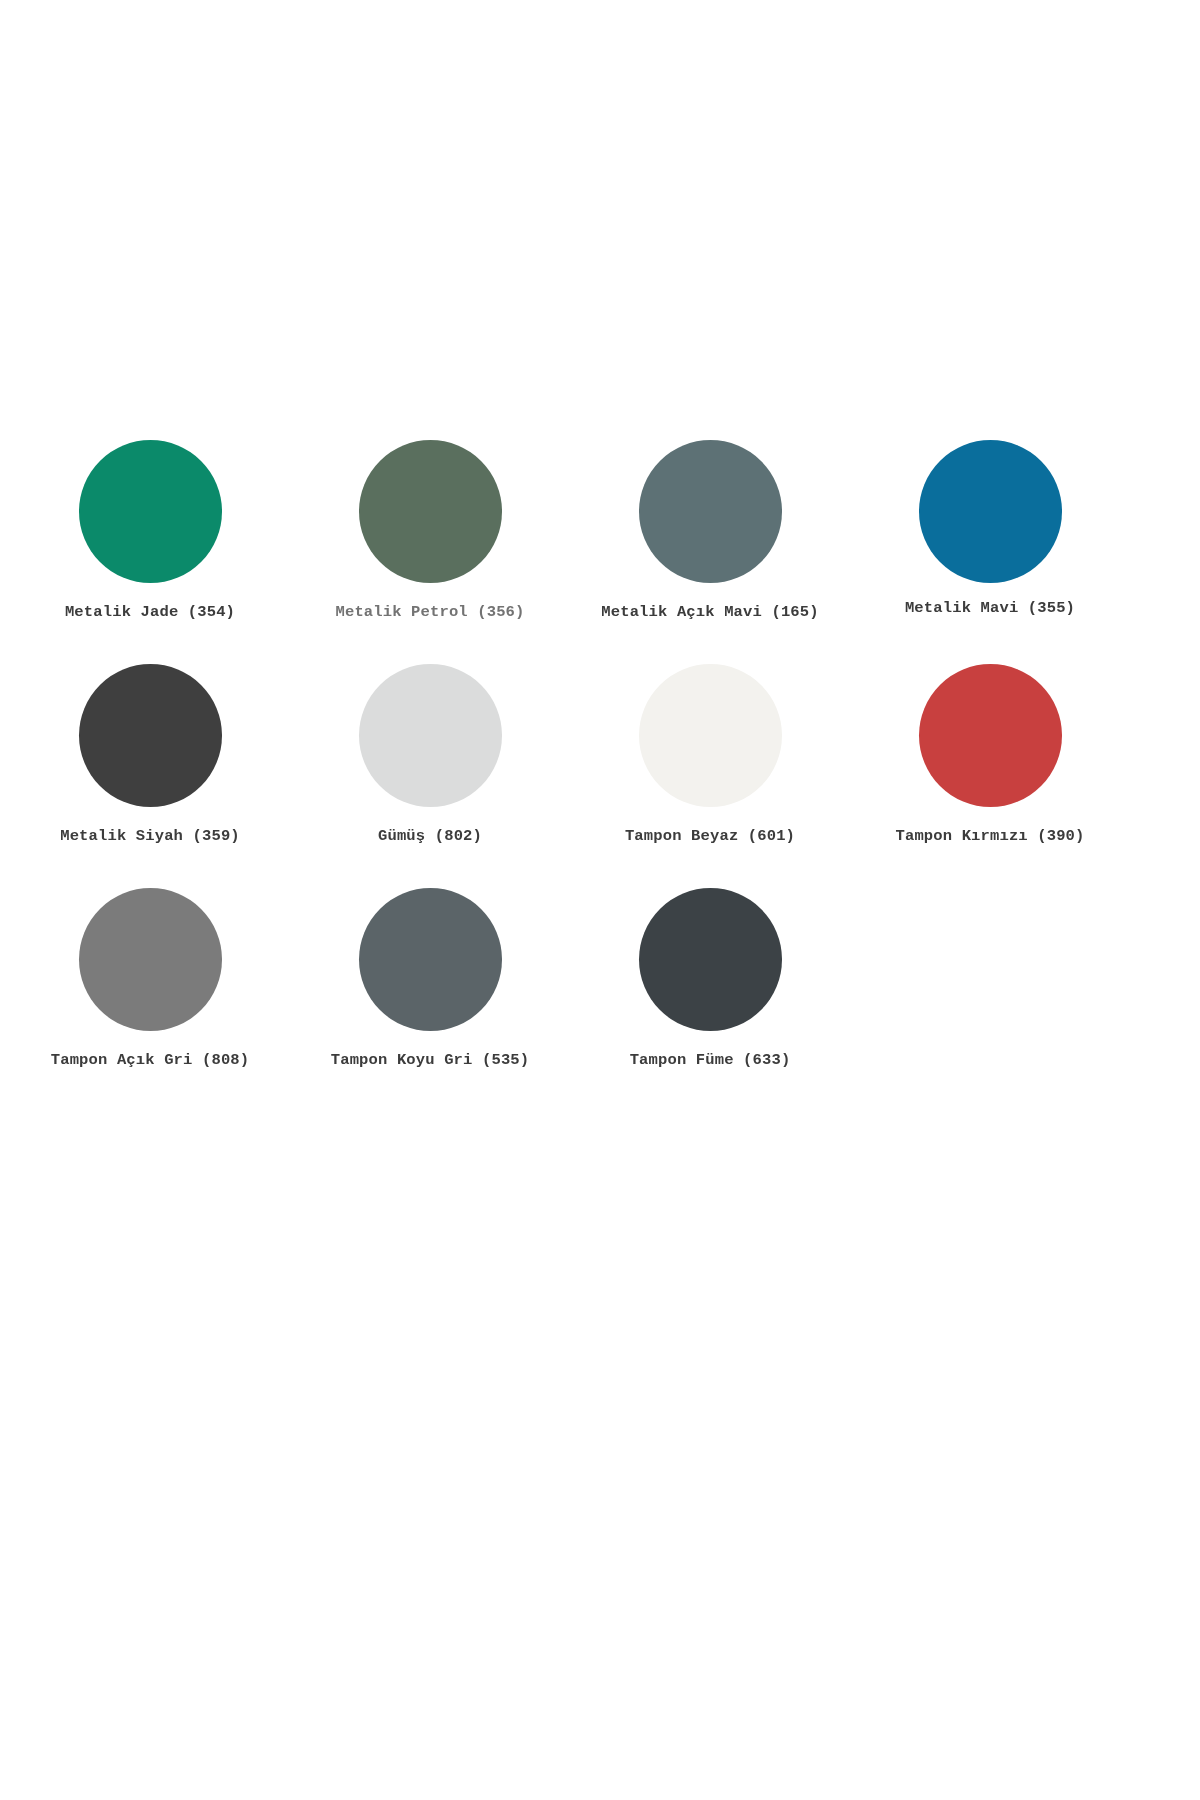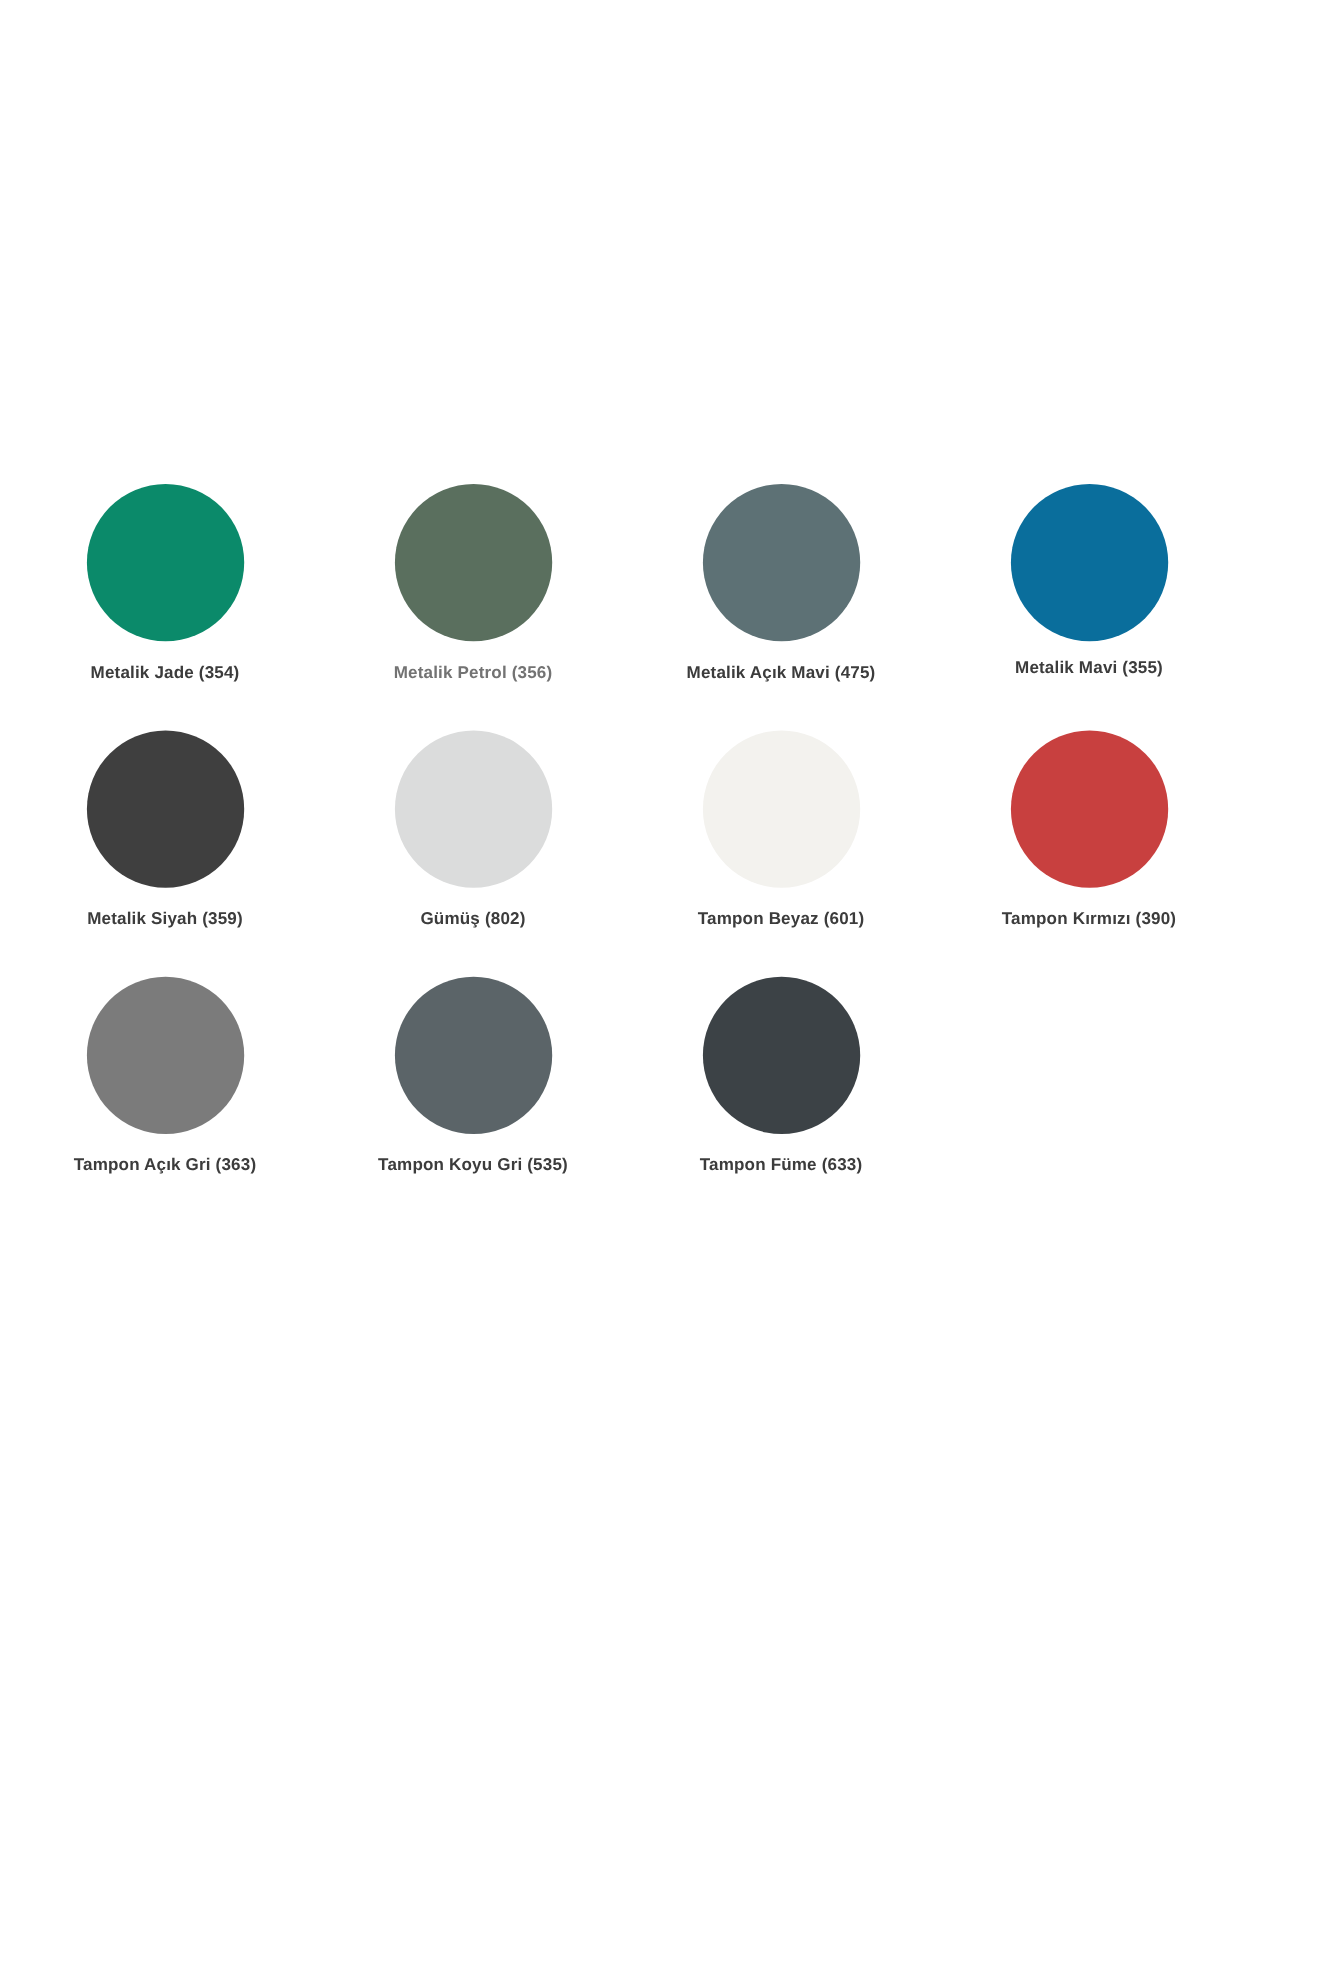--- a/index.html
+++ b/index.html
@@ -52,39 +52,39 @@
   }
 
   .swatch-label {
     margin-top: 20px;
     font-size: 15.5px;
     font-weight: bold;
     color: #3c3c3c;
     letter-spacing: 0.15px;
     white-space: nowrap;
     text-align: center;
-    font-family: Liberation Sans, sans-serif;
+    font-family: Liberation Mono, monospace;
   }
 </style>
 </head>
 <body style="background: rgb(255, 255, 255);">
 
 <div id="swatch-board" style="background: rgb(255, 255, 255);">
   <div id="swatch-grid" style="top:440px;">
       <div class="swatch-cell">
         <span class="swatch-dot" style="background: rgb(11, 138, 106);"></span>
         <div class="swatch-label" style="color: rgb(60, 60, 60);">Metalik Jade (354)</div>
       </div>
       <div class="swatch-cell">
         <span class="swatch-dot" style="background: rgb(90, 111, 94);"></span>
         <div class="swatch-label" style="color: #737373;">Metalik Petrol (356)</div>
       </div>
       <div class="swatch-cell">
         <span class="swatch-dot" style="background: rgb(93, 113, 117);"></span>
-        <div class="swatch-label" style="color: rgb(60, 60, 60);">Metalik Açık Mavi (475)</div>
+        <div class="swatch-label" style="color: rgb(60, 60, 60);">Metalik Açık Mavi (165)</div>
       </div>
       <div class="swatch-cell">
         <span class="swatch-dot" style="background: rgb(10, 110, 156);"></span>
         <div class="swatch-label" style="color: rgb(60, 60, 60); margin-top: 16px;">Metalik Mavi (355)</div>
       </div>
       <div class="swatch-cell">
         <span class="swatch-dot" style="background: rgb(63, 63, 63);"></span>
         <div class="swatch-label" style="color: rgb(60, 60, 60);">Metalik Siyah (359)</div>
       </div>
       <div class="swatch-cell">
@@ -94,21 +94,21 @@
       <div class="swatch-cell">
         <span class="swatch-dot" style="background: rgb(243, 242, 238);"></span>
         <div class="swatch-label" style="color: rgb(60, 60, 60);">Tampon Beyaz (601)</div>
       </div>
       <div class="swatch-cell">
         <span class="swatch-dot" style="background: rgb(200, 64, 63);"></span>
         <div class="swatch-label" style="color: rgb(60, 60, 60);">Tampon Kırmızı (390)</div>
       </div>
       <div class="swatch-cell">
         <span class="swatch-dot" style="background: rgb(123, 123, 123);"></span>
-        <div class="swatch-label" style="color: rgb(60, 60, 60);">Tampon Açık Gri (363)</div>
+        <div class="swatch-label" style="color: rgb(60, 60, 60);">Tampon Açık Gri (808)</div>
       </div>
       <div class="swatch-cell">
         <span class="swatch-dot" style="background: rgb(91, 100, 104);"></span>
         <div class="swatch-label" style="color: rgb(60, 60, 60);">Tampon Koyu Gri (535)</div>
       </div>
       <div class="swatch-cell">
         <span class="swatch-dot" style="background: rgb(60, 66, 70);"></span>
         <div class="swatch-label" style="color: rgb(60, 60, 60);">Tampon Füme (633)</div>
       </div>
     </div>

